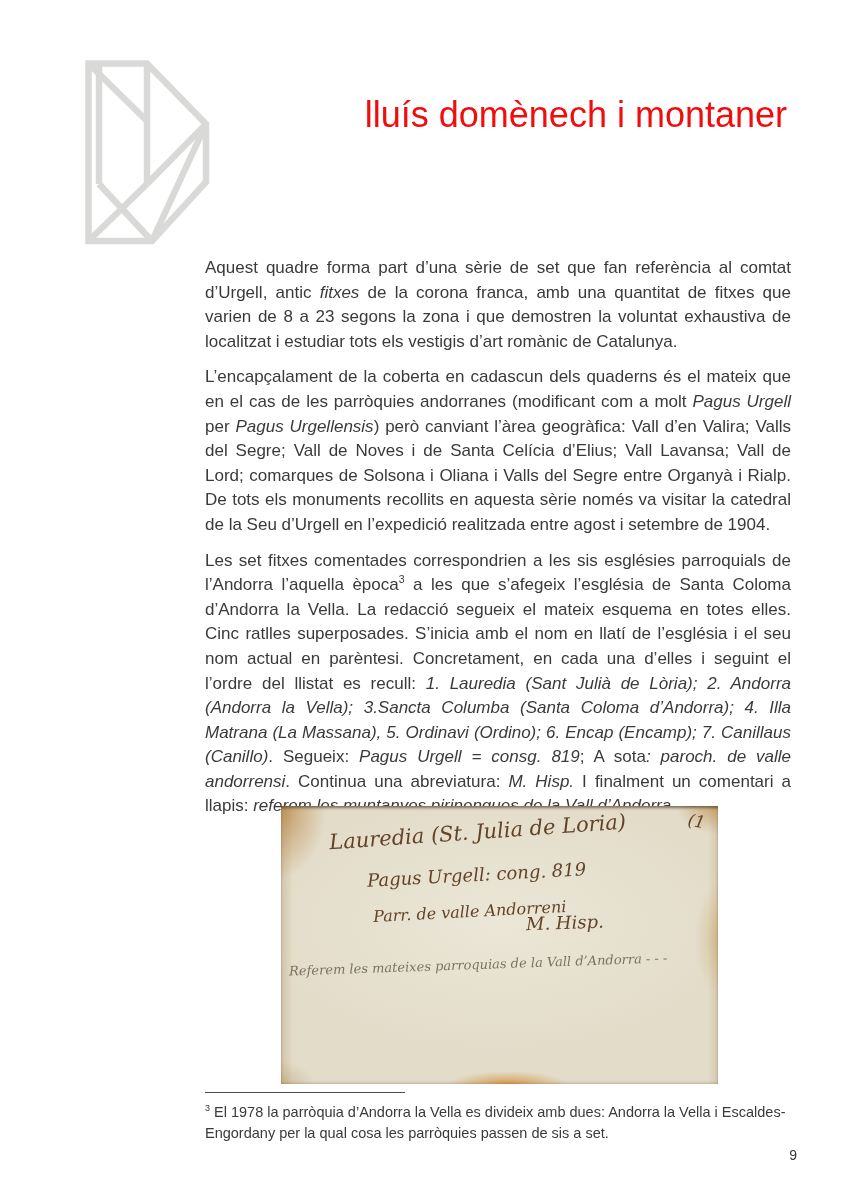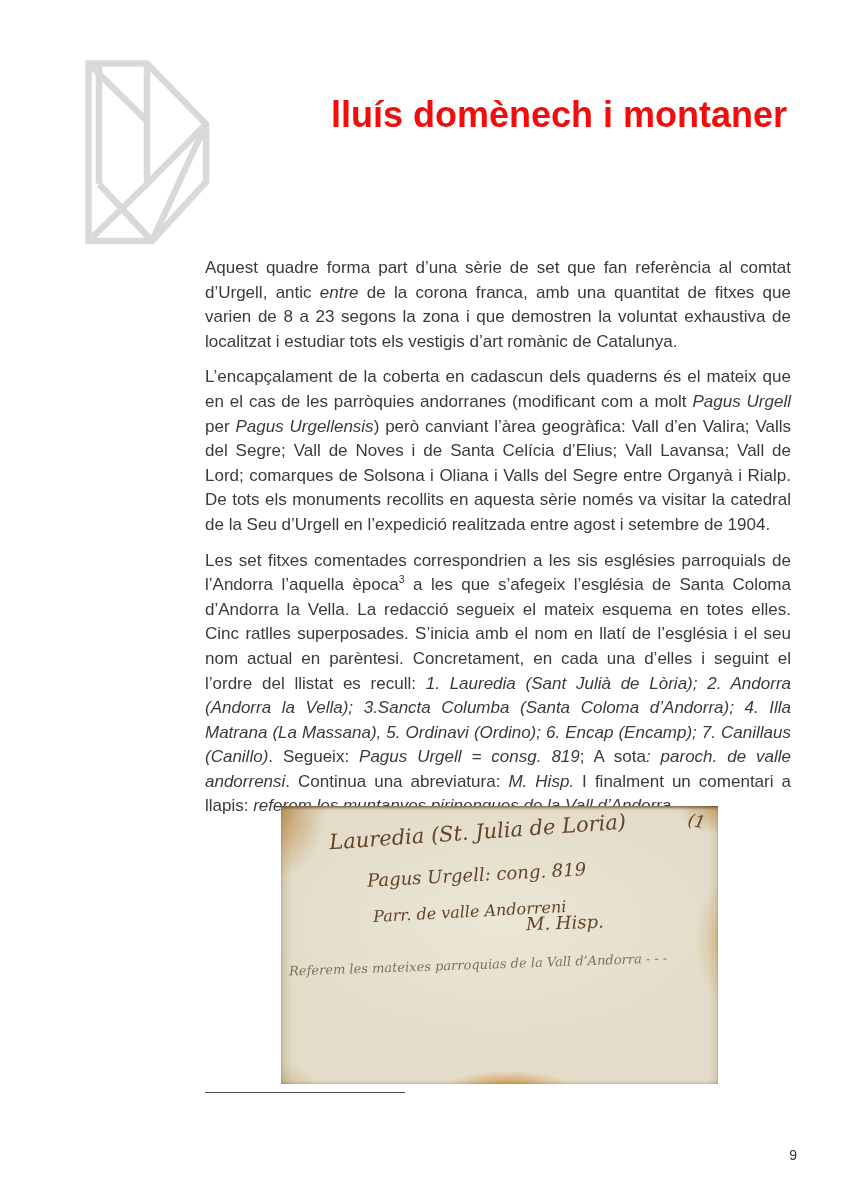--- a/index.html
+++ b/index.html
@@ -4,21 +4,21 @@
 <style>
   html,body{margin:0;padding:0;background:#ffffff;}
   .page{
     position:relative;width:848px;height:1200px;background:#ffffff;overflow:hidden;
     font-family:"Liberation Sans", sans-serif;color:#3a3a3a;
   }
   
   .logo{position:absolute;left:85px;top:60px;width:125px;height:185px;}
   
   .titles{position:absolute;top:92px;right:61px;text-align:right;}
-  .title-1{margin:0;font-size:36px;line-height:45px;font-weight:bold;color:#f20d0d;letter-spacing:0;}
+  .title-1{margin:0;font-size:36px;line-height:45px;font-weight:normal;color:#f20d0d;letter-spacing:0;}
   .title-2{margin:0;font-size:36px;line-height:45px;font-weight:bold;color:#101010;}
   
   .content{position:absolute;left:205px;top:256px;width:586px;}
   p.body{margin:0 0 11px 0;font-size:17px;line-height:24.6px;text-align:justify;color:#3a3a3a;}
   .it{font-style:italic;}
   sup{font-size:62%;line-height:0;vertical-align:super;}
   
   .figure{position:absolute;left:281px;top:806px;width:437px;height:278px;margin:0;padding:0;}
   .card{
     position:relative;width:437px;height:278px;
@@ -68,35 +68,36 @@
     <path d="M121,64 L67,181"></path>
     <path d="M14,124 L67,181"></path>
     <path d="M3.5,181 L62,124"></path>
   </svg>
 
   <header class="titles">
     <h1 class="title-1">lluís domènech i montaner</h1>
   </header>
 
   <main class="content">
-    <p class="body"><span>Aquest quadre forma part d’una sèrie de set que fan referència al comtat d’Urgell, antic </span><span class="it">entre</span><span> de la corona franca, amb una quantitat de fitxes que varien de 8 a 23 segons la zona i que demostren la voluntat exhaustiva de localitzat i estudiar tots els vestigis d’art romànic de Catalunya.</span></p>
+    <p class="body"><span>Aquest quadre forma part d’una sèrie de set que fan referència al comtat d’Urgell, antic </span><span class="it">fitxes</span><span> de la corona franca, amb una quantitat de fitxes que varien de 8 a 23 segons la zona i que demostren la voluntat exhaustiva de localitzat i estudiar tots els vestigis d’art romànic de Catalunya.</span></p>
     <p class="body"><span>L’encapçalament de la coberta en cadascun dels quaderns és el mateix que en el cas de les parròquies andorranes (modificant com a molt </span><span class="it">Pagus Urgell</span><span> per </span><span class="it">Pagus Urgellensis</span><span>) però canviant l’àrea geogràfica: Vall d’en Valira; Valls del Segre; Vall de Noves i de Santa Celícia d’Elius; Vall Lavansa; Vall de Lord; comarques de Solsona i Oliana i Valls del Segre entre Organyà i Rialp. De tots els monuments recollits en aquesta sèrie només va visitar la catedral de la Seu d’Urgell en l’expedició realitzada entre agost i setembre de 1904.</span></p>
     <p class="body"><span>Les set fitxes comentades correspondrien a les sis esglésies parroquials de l’Andorra l’aquella època</span><sup>3</sup><span> a les que s’afegeix l’església de Santa Coloma d’Andorra la Vella. La redacció segueix el mateix esquema en totes elles. Cinc ratlles superposades. S’inicia amb el nom en llatí de l’església i el seu nom actual en parèntesi. Concretament, en cada una d’elles i seguint el l’ordre del llistat es recull: </span><span class="it">1. Lauredia (Sant Julià de Lòria); 2. Andorra (Andorra la Vella); 3.Sancta Columba (Santa Coloma d’Andorra); 4. Illa Matrana (La Massana), 5. Ordinavi (Ordino); 6. Encap (Encamp); 7. Canillaus (Canillo)</span><span>. Segueix: </span><span class="it">Pagus Urgell = consg. 819</span><span>; A sota</span><span class="it">: paroch. de valle andorrensi</span><span>. Continua una abreviatura: </span><span class="it">M. Hisp.</span><span> I finalment un comentari a llapis: </span><span class="it">referem les muntanyes pirinenques de la Vall d’Andorra</span><span>.</span></p>
   </main>
 
   <figure class="figure">
     <div class="card">
       <div class="hand corner">(1</div>
       <div class="hand l1">Lauredia (St. Julia de Loria)</div>
       <div class="hand l2">Pagus Urgell: cong. 819</div>
       <div class="hand l3">Parr. de valle Andorreni</div>
       <div class="hand l4">M. Hisp.</div>
       <div class="hand pencil">Referem les mateixes parroquias de la Vall d’Andorra - - -</div>
     </div>
   </figure>
 
   <footer class="footnote-block">
     <div class="fn-rule"></div>
+    <p class="footnote"><sup>3</sup><span> El 1978 la parròquia d’Andorra la Vella es divideix amb dues: Andorra la Vella i Escaldes-Engordany per la qual cosa les parròquies passen de sis a set.</span></p>
   </footer>
 
   <div class="pagenum">9</div>
 
 </div>
 
 </body></html>

